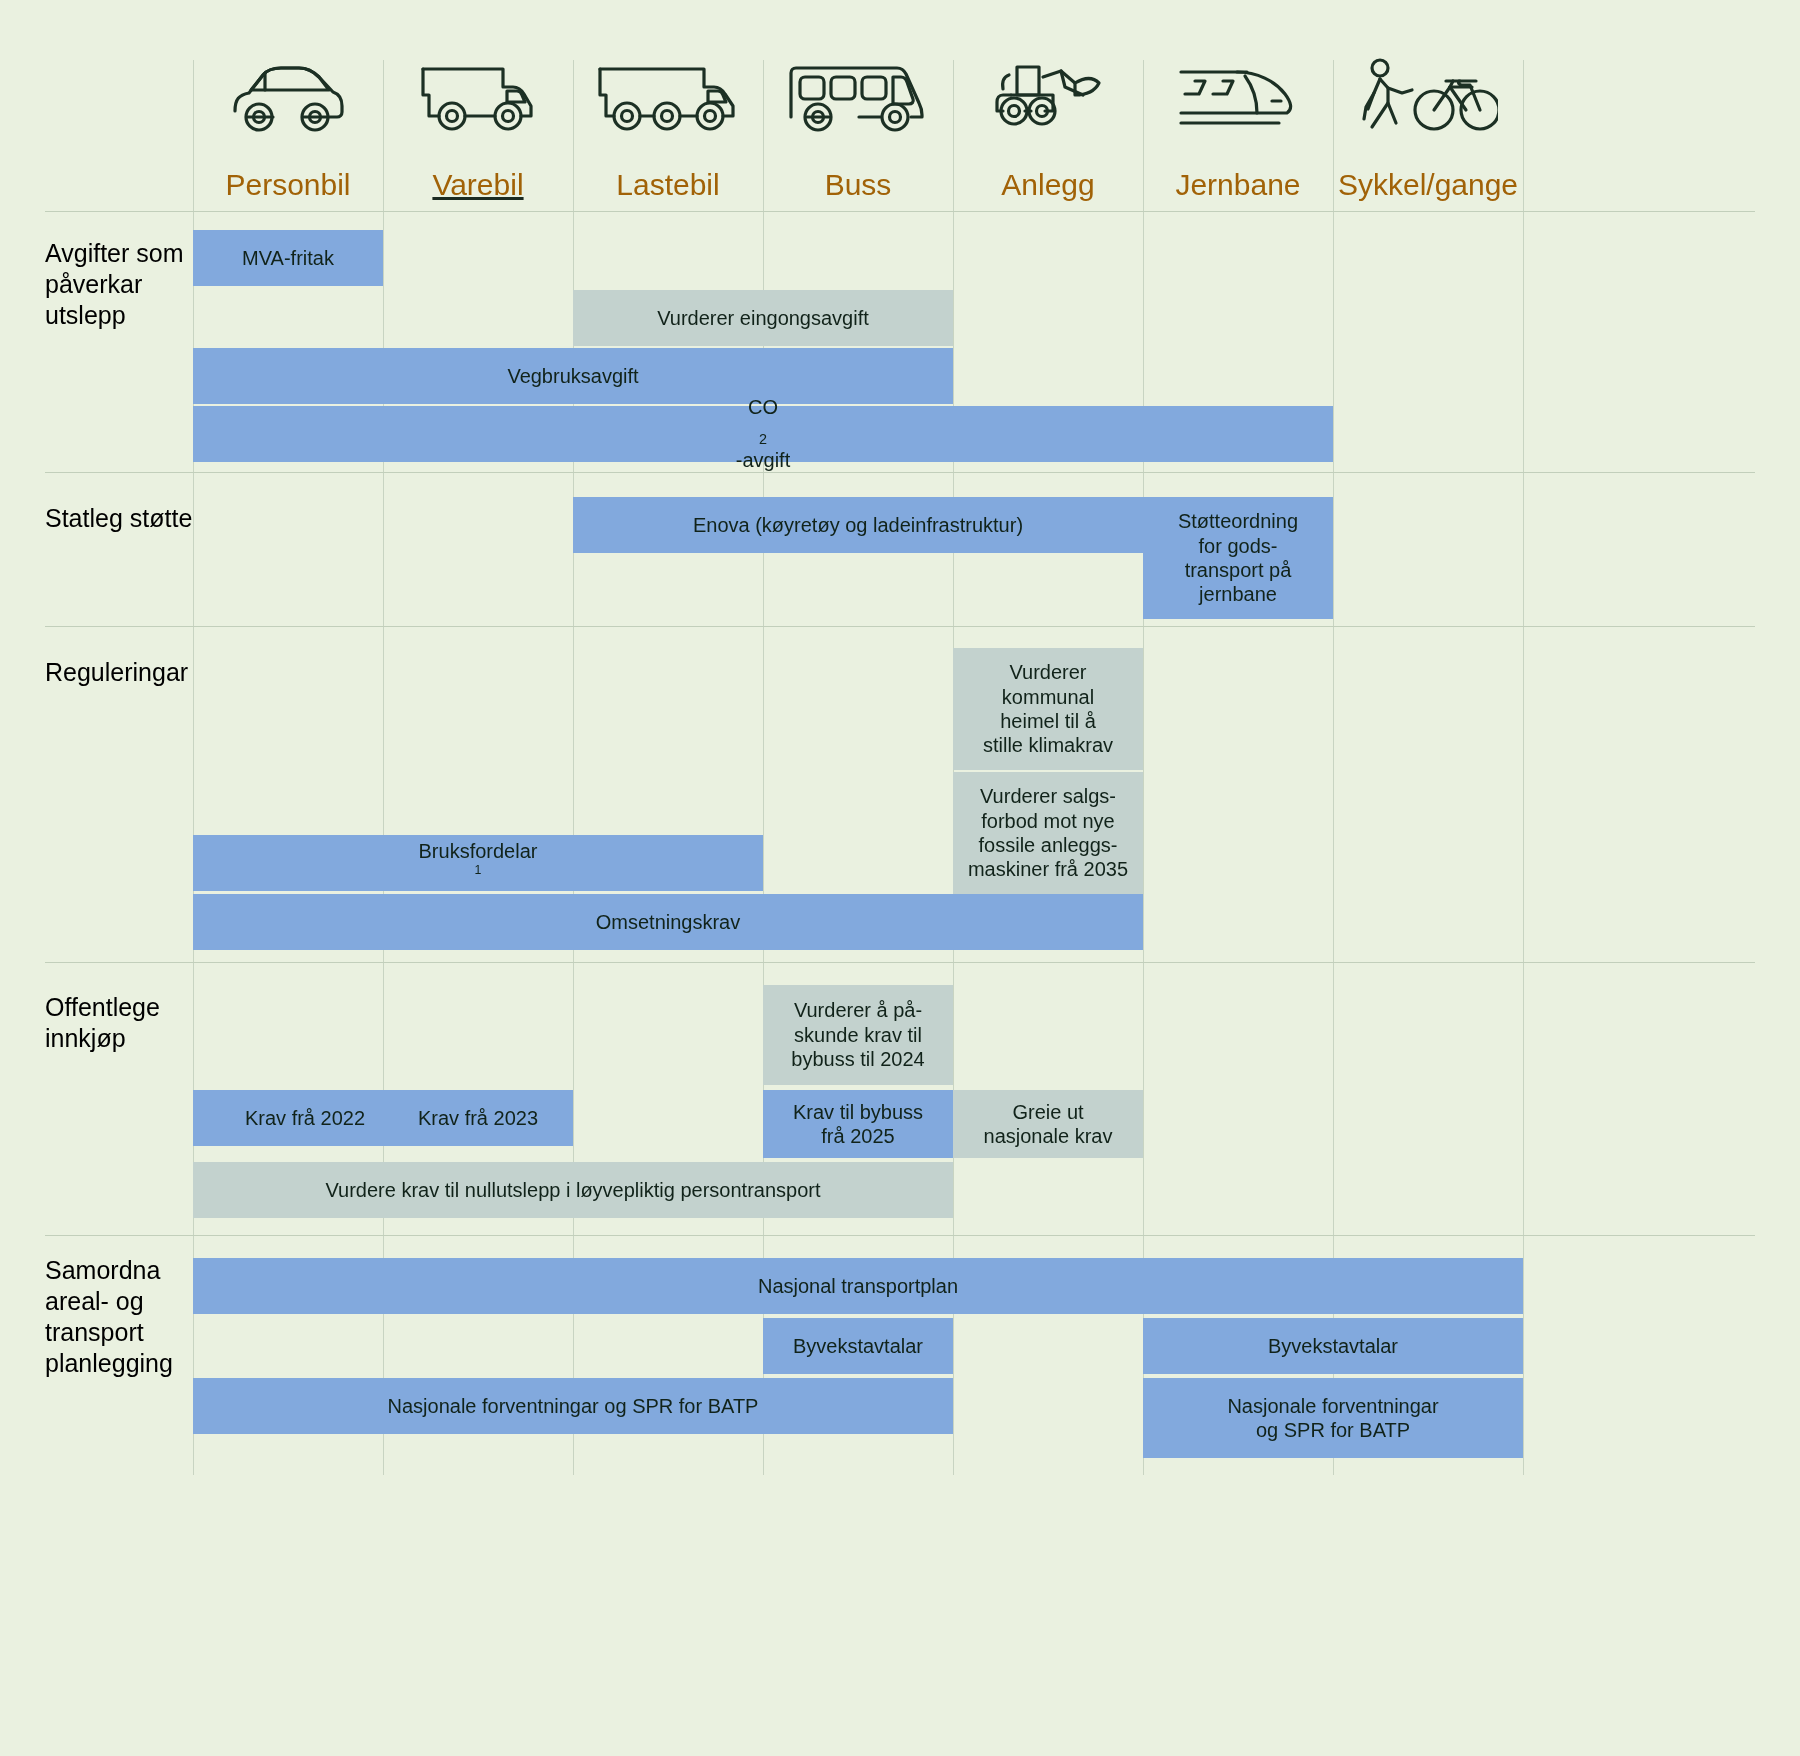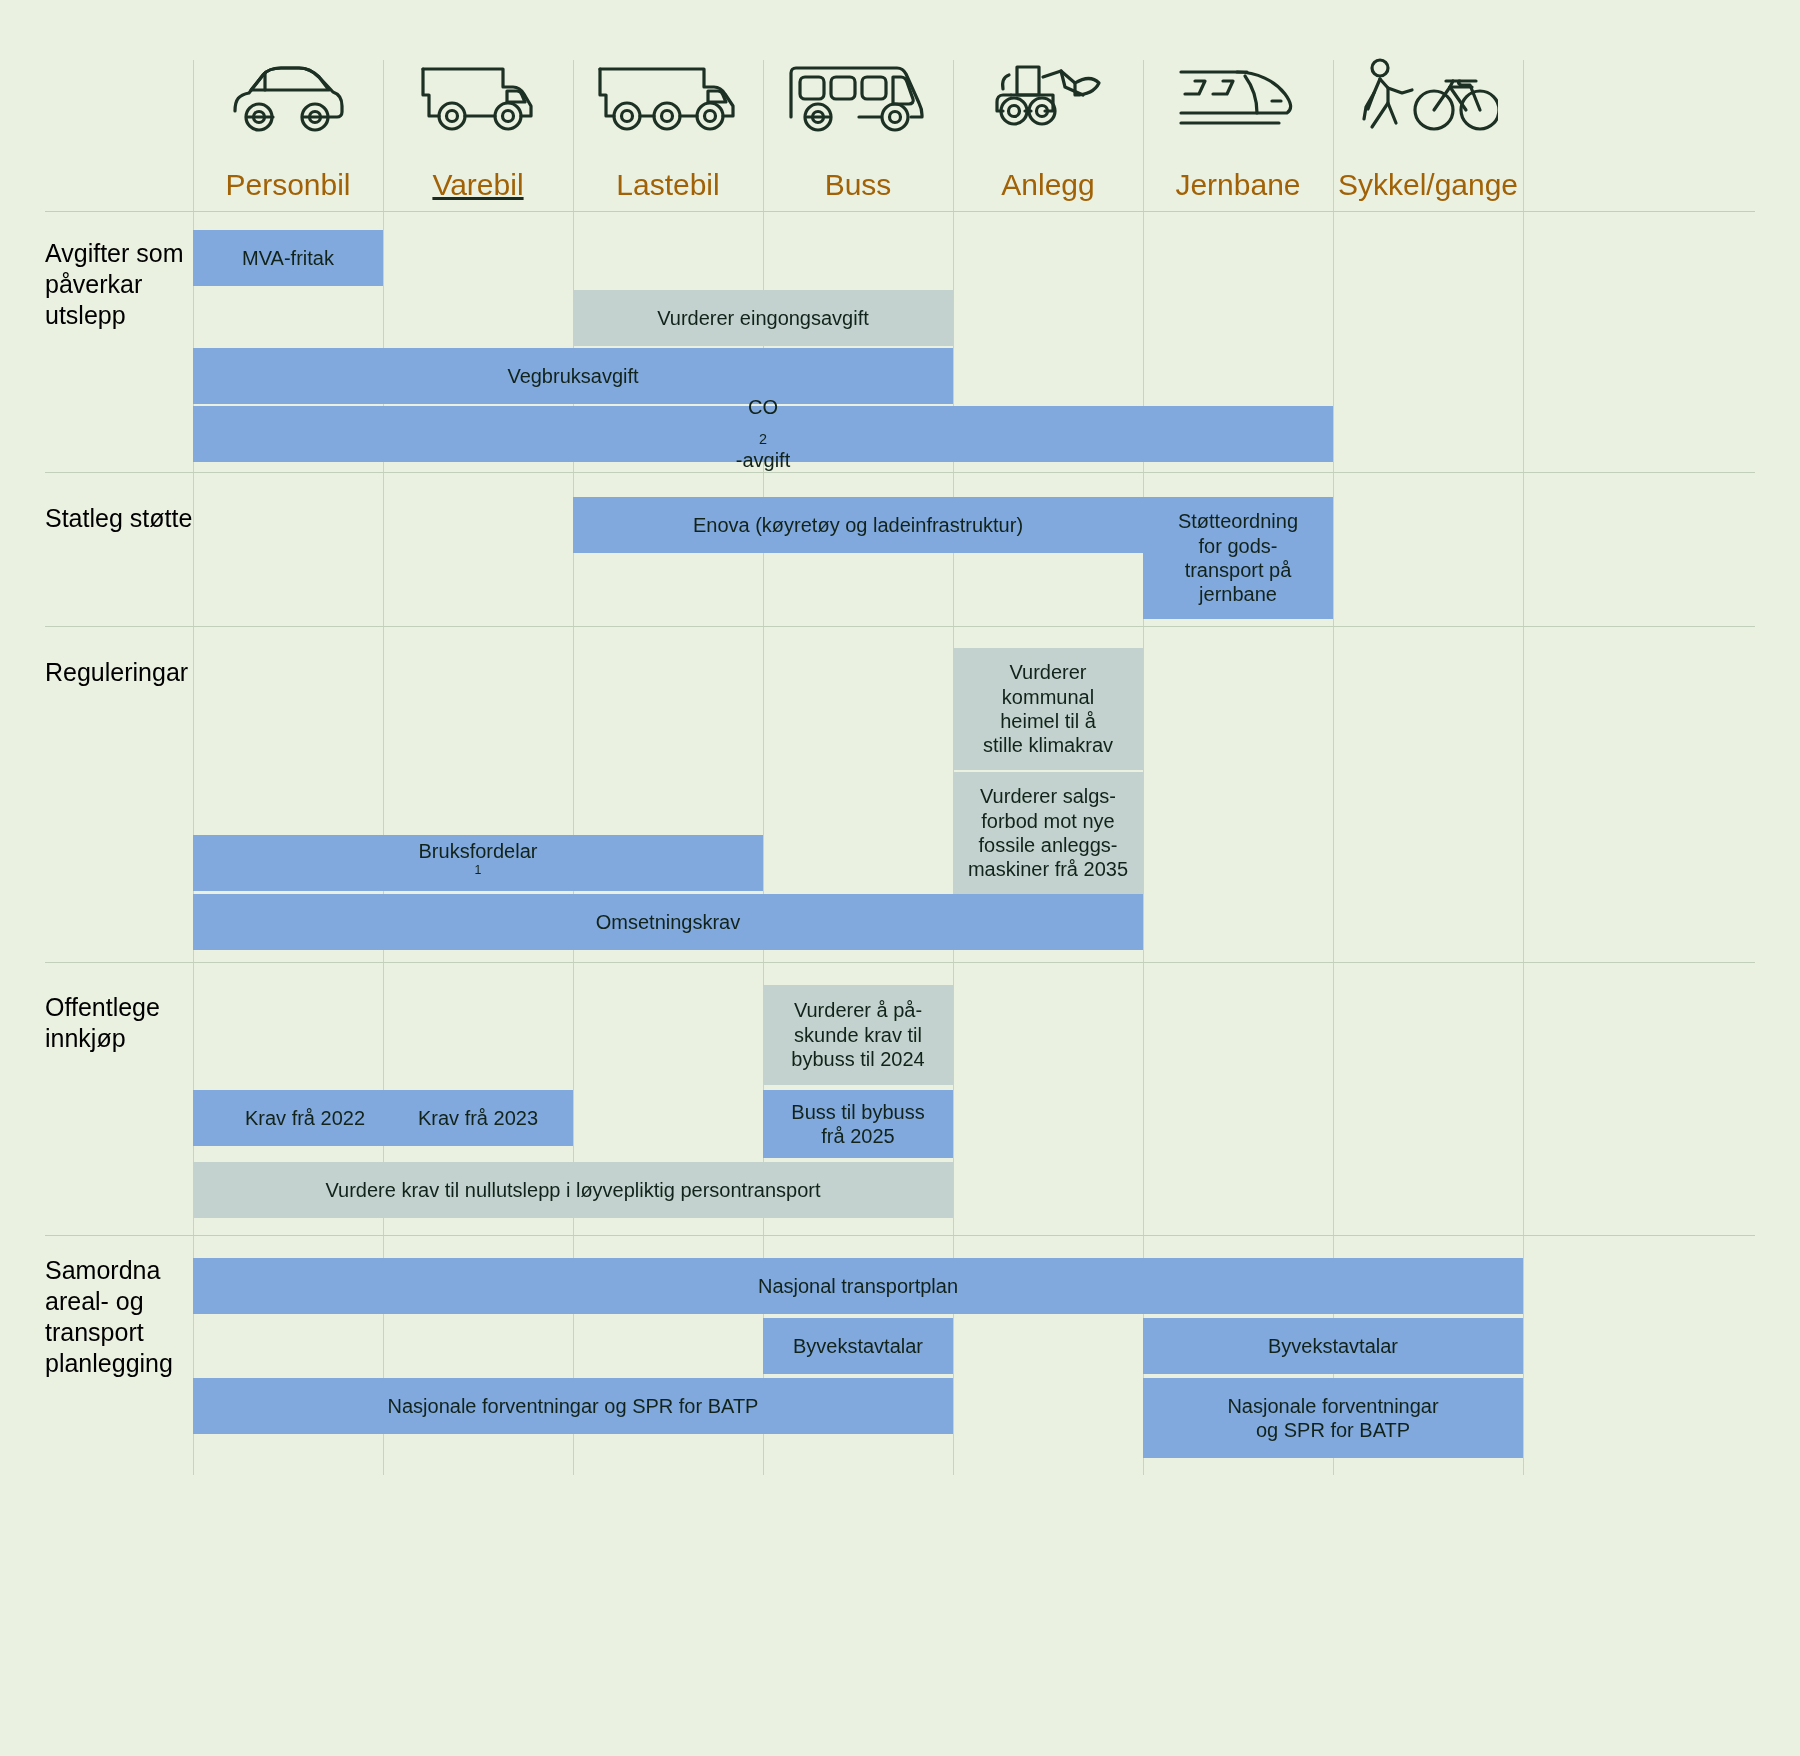--- a/index.html
+++ b/index.html
@@ -257,22 +257,26 @@
     <span>bybuss til 2024</span>
   </div>
 
   <div class="bar blue" style="left:193px;top:1090px;width:190px;height:56px;padding-left:42px;">
     <span>Krav frå 2022</span>
   </div>
   <div class="bar blue" style="left:383px;top:1090px;width:190px;height:56px;">
     <span>Krav frå 2023</span>
   </div>
   <div class="bar blue" style="left:763px;top:1090px;width:190px;height:68px;flex-direction:column;">
-    <span>Buss til bybuss</span>
+    <span>Krav til bybuss</span>
     <span>frå 2025</span>
+  </div>
+  <div class="bar grey" style="left:953px;top:1090px;width:190px;height:68px;flex-direction:column;">
+    <span>Greie ut</span>
+    <span>nasjonale krav</span>
   </div>
 
   <div class="bar grey" style="left:193px;top:1162px;width:760px;height:56px;">
     <span>Vurdere krav til nullutslepp i løyvepliktig persontransport</span>
   </div>
 
   <div class="bar blue" style="left:193px;top:1258px;width:1330px;height:56px;">
     <span>Nasjonal transportplan</span>
   </div>
 

